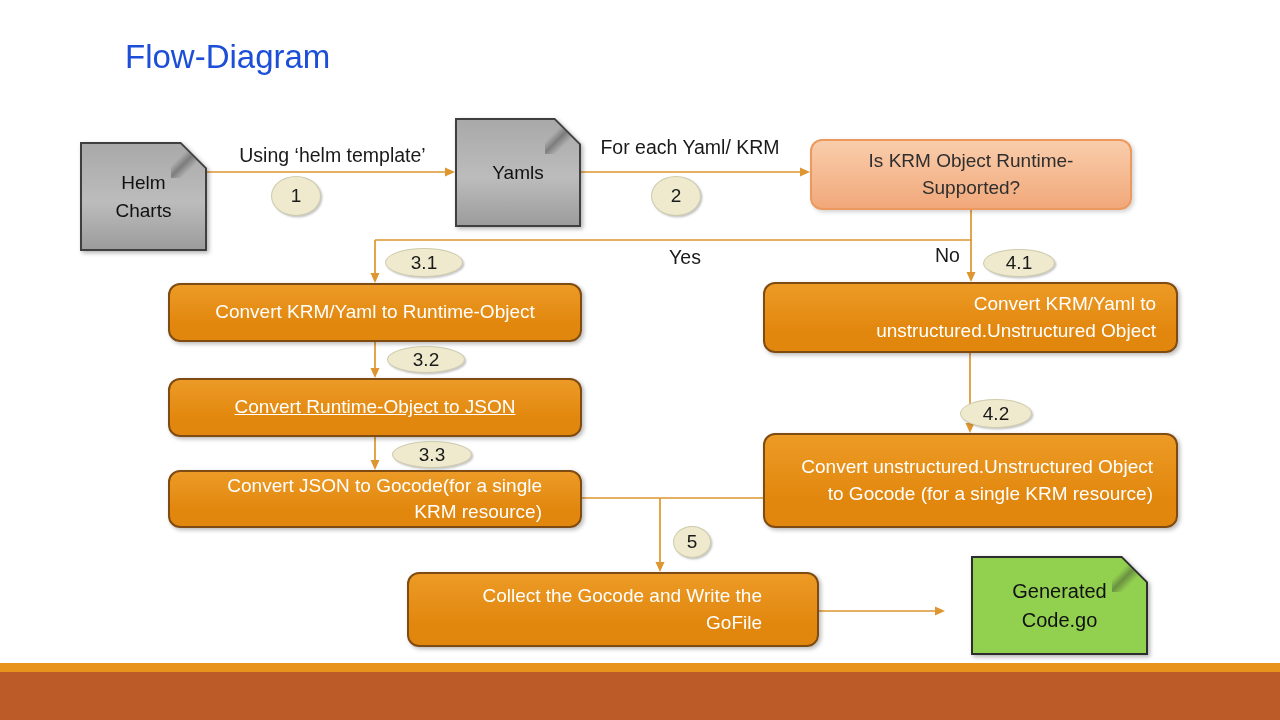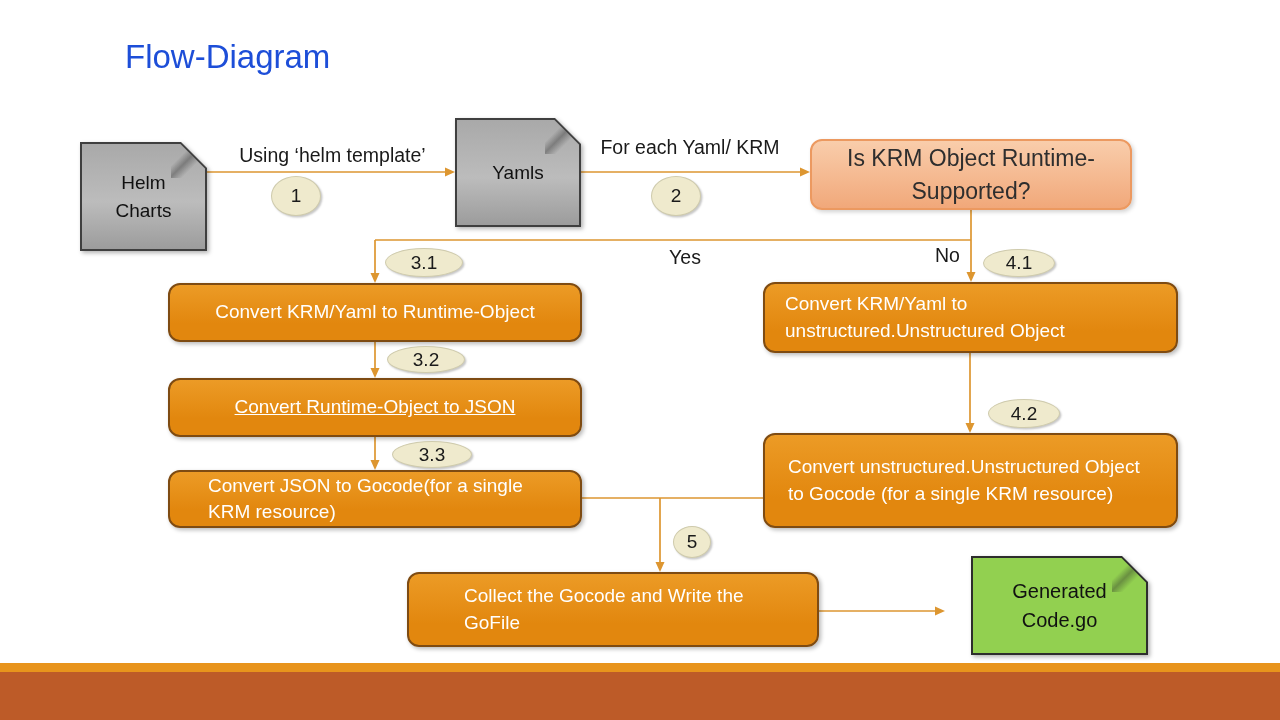--- a/index.html
+++ b/index.html
@@ -11,32 +11,32 @@
   .title{
     position:absolute;left:125px;top:38px;margin:0;
     font-size:33px;font-weight:400;color:#1d4ed8;letter-spacing:0px;
   }
   svg.connectors{position:absolute;left:0;top:0;width:1280px;height:720px;pointer-events:none;}
   line.edge{stroke:var(--connector);stroke-width:1.7px;}
   polygon.arrowhead{fill:var(--connector);}
 
   
   .process{
-    box-sizing:border-box;display:flex;align-items:center;justify-content:center;text-align:left;
+    box-sizing:border-box;display:flex;align-items:center;justify-content:center;text-align:right;
     background:linear-gradient(180deg, var(--process-fill-light) 0%, var(--process-fill) 70%);
     border:2.5px solid var(--process-border);border-radius:12px;
     color:var(--process-text);font-size:19px;line-height:1.38;
     box-shadow:2px 2px 4px rgba(0,0,0,.28);
   }
   
   .decision{
     box-sizing:border-box;display:flex;align-items:center;justify-content:center;text-align:center;
     background:linear-gradient(180deg, var(--decision-fill-top) 0%, var(--decision-fill-bottom) 100%);
     border:2px solid var(--decision-border);border-radius:12px;
-    color:#2e2e2e;font-size:23px;line-height:1.4;padding:0 30px;
+    color:#2e2e2e;font-size:19px;line-height:1.4;padding:0 30px;
     box-shadow:2px 2px 4px rgba(0,0,0,.18);
   }
   
   .snip{filter:drop-shadow(2px 2px 2px rgba(0,0,0,.3));}
   .snip .outer{
     position:absolute;inset:0;
     clip-path:polygon(0 0, calc(100% - 26px) 0, 100% 26px, 100% 100%, 0 100%);
   }
   .snip .inner{
     position:absolute;inset:1.8px;
@@ -141,19 +141,19 @@
   <div class="abs edge-label" style="left:590px;top:136px;width:200px;">For each Yaml/ KRM</div>
   <div class="abs edge-label" style="left:655px;top:246px;width:60px;">Yes</div>
   <div class="abs edge-label" style="left:925px;top:244px;width:45px;">No</div>
 
   <div class="abs badge" style="left:271px;top:176px;width:50px;height:40px;">1</div>
   <div class="abs badge" style="left:651px;top:176px;width:50px;height:40px;">2</div>
   <div class="abs badge" style="left:385px;top:248px;width:78px;height:29px;">3.1</div>
   <div class="abs badge" style="left:387px;top:346px;width:78px;height:27px;">3.2</div>
   <div class="abs badge" style="left:392px;top:441px;width:80px;height:27px;">3.3</div>
   <div class="abs badge" style="left:983px;top:249px;width:72px;height:28px;">4.1</div>
-  <div class="abs badge" style="left:988px;top:399px;width:72px;height:29px;">4.2</div>
+  <div class="abs badge" style="left:960px;top:399px;width:72px;height:29px;">4.2</div>
   <div class="abs badge" style="left:673px;top:526px;width:38px;height:32px;">5</div>
 
   <div class="abs footer-bar"></div>
   <div class="abs footer-band"></div>
 
 </div>
 
 </body></html>

